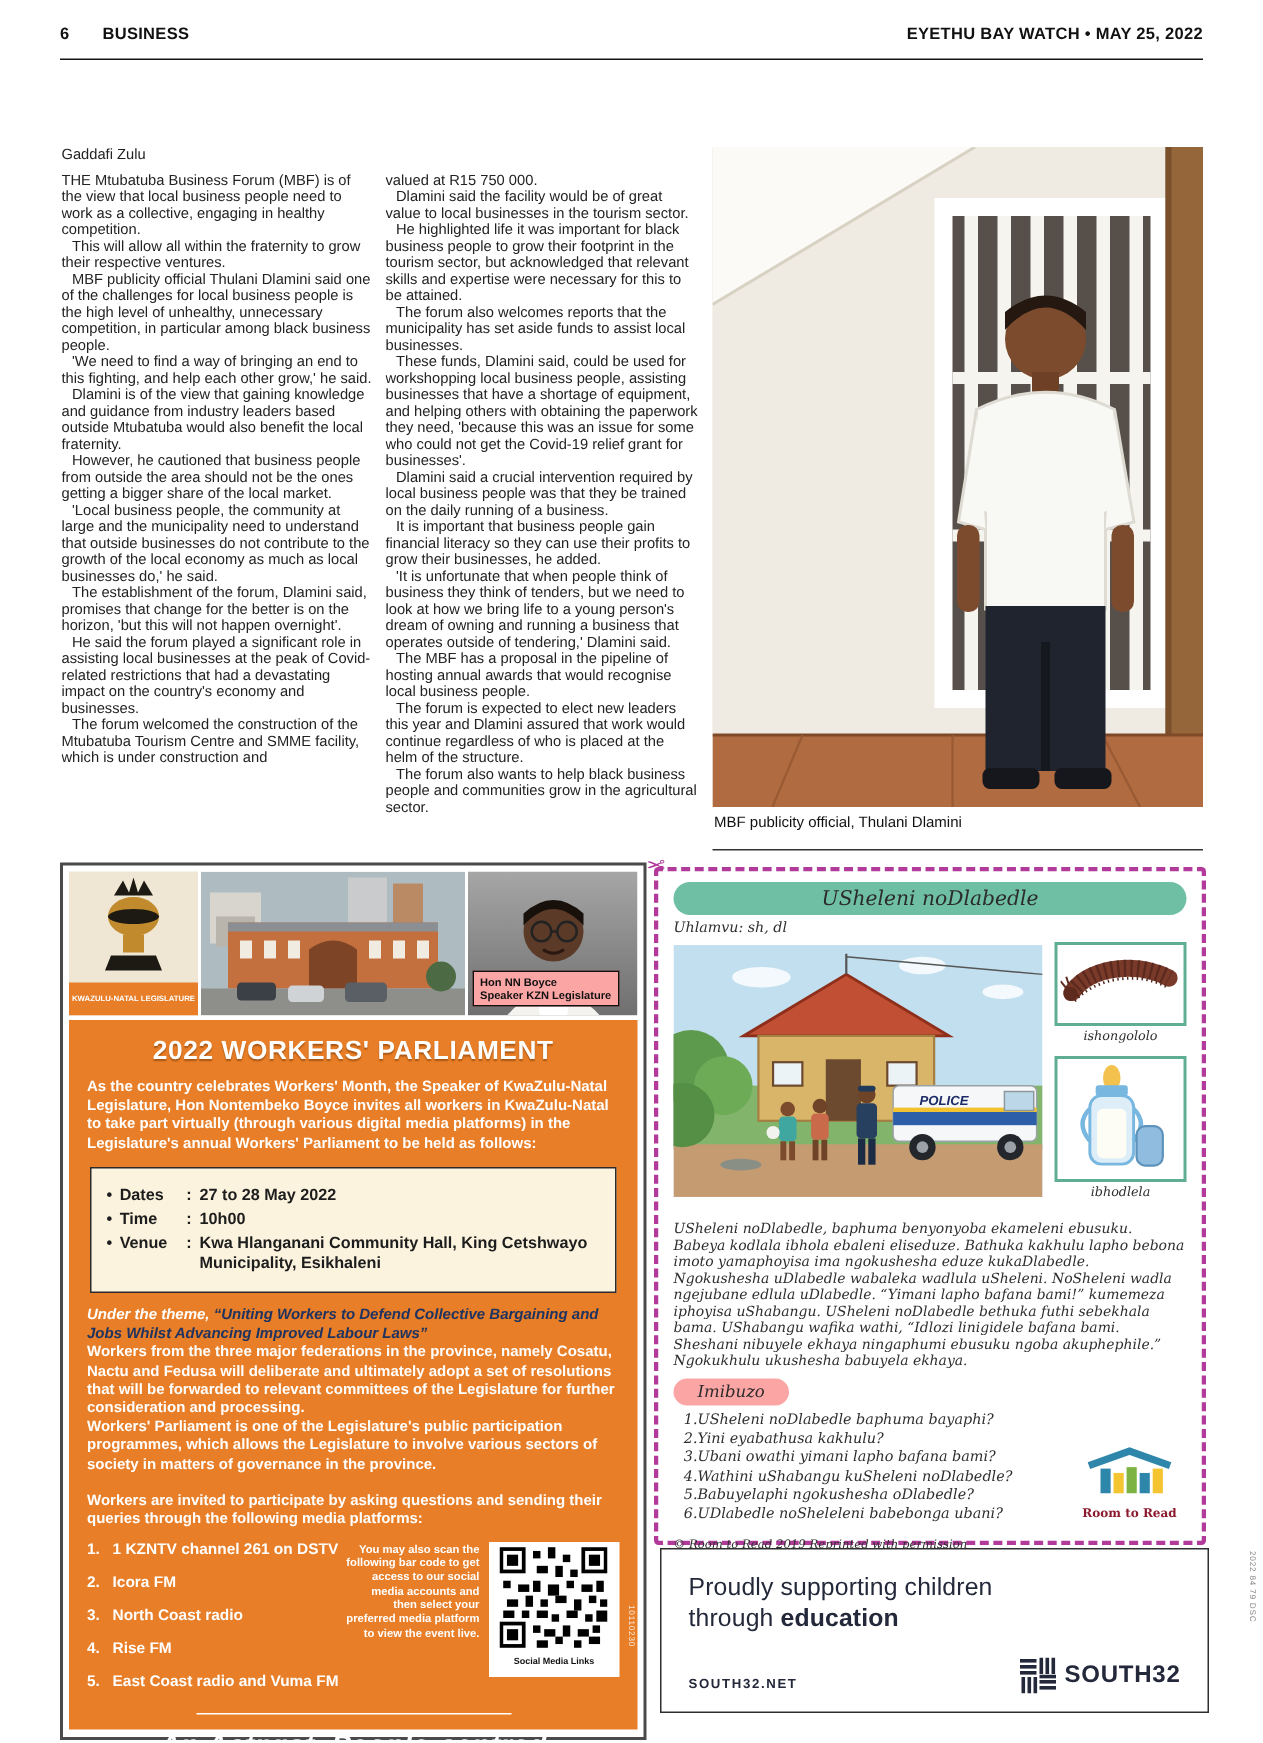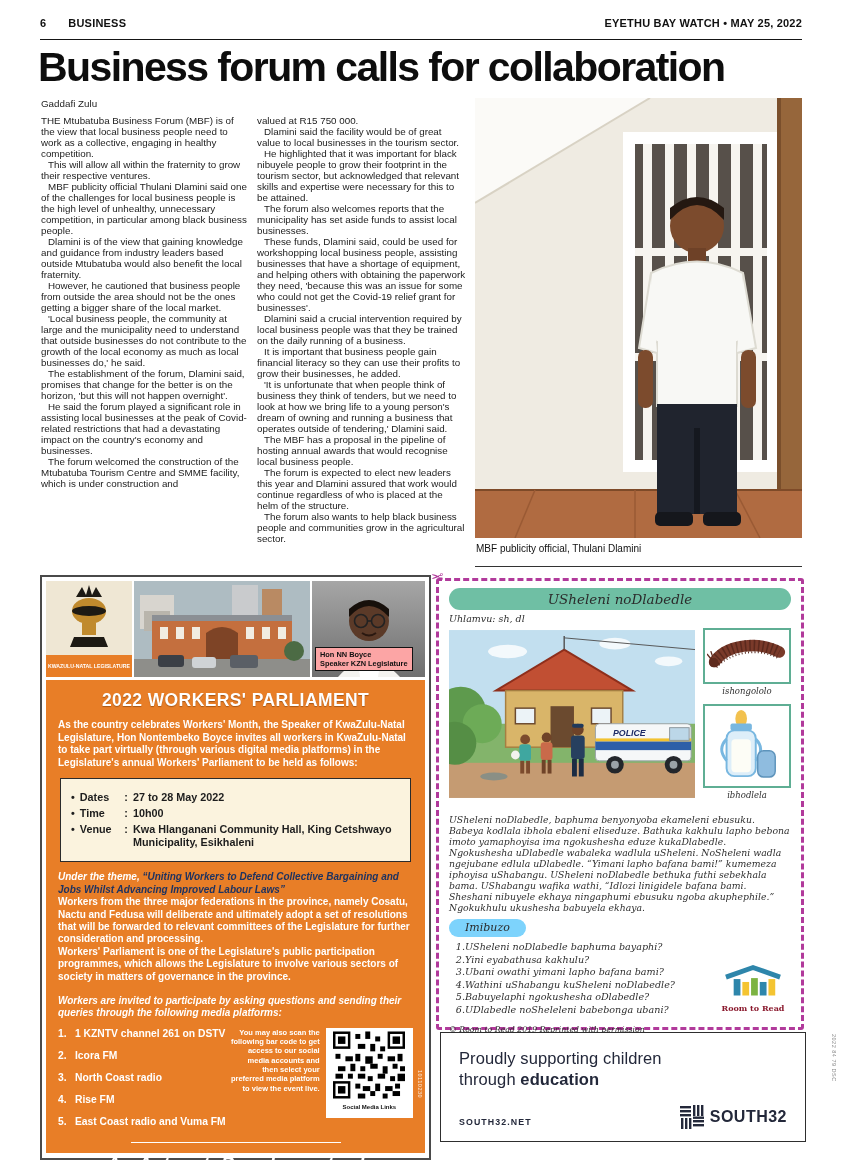--- a/index.html
+++ b/index.html
@@ -43,21 +43,21 @@
        padding:9px 10px;color:#1d1d1d;}
   .wad-row{display:flex;font-size:10.8px;font-weight:bold;line-height:13px;margin:3px 0;}
   .wad-row .b::before{content:"•";margin-right:5px;}
   .wad-row .lab{width:48px;}
   .wad-row .colon{width:14px;text-align:center;}
   .wad-row .colon::before{content:":";}
   .wad-row .val{flex:1;}
   .wad-theme{font-size:10px;line-height:12.4px;font-weight:bold;font-style:italic;}
   .wad-theme .navy{color:#1f3360;}
   .wad-para{font-size:10px;line-height:12.4px;font-weight:bold;margin-top:0;}
-  .wad-invite{font-size:10px;line-height:12.4px;font-weight:bold;margin-top:12px;font-style:italic;}
+  .wad-invite{font-size:10px;line-height:12.4px;font-weight:bold;margin-top:12px;}
   .wad-media{display:flex;margin-top:8px;}
   ol.plat{list-style:none;margin:0;padding:0;width:178px;counter-reset:p;}
   ol.plat li{counter-increment:p;font-size:10.3px;font-weight:bold;margin-bottom:11px;
        display:flex;}
   ol.plat li::before{content:counter(p) ".";width:17px;flex:0 0 17px;}
   .qr-note{width:92px;font-size:7.5px;line-height:9.3px;font-weight:bold;text-align:right;
        padding-right:6px;}
   .qr-box{width:86px;height:86px;background:#fff;padding:3px 2px 1px 2px;text-align:center;}
   .qr-label{font-size:6px;color:#111;font-weight:bold;margin-top:1px;}
   .wad-divider{width:210px;margin:4px auto 0 auto;border-top:1.2px solid #fff;}
@@ -73,21 +73,21 @@
        transform:scaleX(-1);font-style:normal;}
   .rtr-title{background:#6fbfa4;border-radius:11px;height:22px;line-height:22px;text-align:center;
        font-size:13.5px;color:#2b2b2b;}
   .rtr-sub{font-size:9.5px;margin-top:3px;}
   .rtr-row{display:flex;margin-top:4px;gap:8px;}
   .rtr-scene{width:252px;height:172px;}
   .rtr-side{width:88px;text-align:center;}
   .rtr-imgbox{border:2px solid #5fae94;background:#fff;padding:2px;}
   .rtr-imglabel{font-size:8.5px;margin:2px 0 8px 0;}
   .rtr-story{font-size:9.3px;line-height:11px;margin-top:6px;}
-  .rtr-pill{display:inline-block;background:#7dd3fc;border-radius:9px;padding:2px 16px 3px 16px;
+  .rtr-pill{display:inline-block;background:#fca5a5;border-radius:9px;padding:2px 16px 3px 16px;
        font-size:11px;color:#2b2b2b;margin-top:6px;}
   ol.quest{list-style:none;margin:4px 0 0 0;padding:0;counter-reset:q;text-align:right;}
   ol.quest li{counter-increment:q;font-size:9.6px;line-height:12.6px;display:flex;}
   ol.quest li::before{content:counter(q) ".";width:16px;flex:0 0 16px;}
   .rtr-credit{font-size:7.8px;margin-top:8px;}
   .rtr-logo{position:absolute;right:16px;bottom:14px;width:64px;text-align:center;}
   .rtr-logo-text{font-family:"DejaVu Serif",serif;font-style:normal;font-weight:bold;
        font-size:8px;color:#8b1a2e;margin-top:1px;}
   
   .s32{position:absolute;left:440px;top:1032px;width:366px;height:110px;box-sizing:border-box;
@@ -107,38 +107,38 @@
 
   <div class="hdr">
     <div class="hdr-left">
       <span>6</span>
       <span>BUSINESS</span>
     </div>
     <span>EYETHU BAY WATCH • MAY 25, 2022</span>
   </div>
   <div class="hdr-rule"></div>
 
-  <div class="headline">Business forum calls for collaboration</div>
   <div class="byline">Gaddafi Zulu</div>
 
   <div class="col" id="col1">
     <p>THE Mtubatuba Business Forum (MBF) is of the view that local business people need to work as a collective, engaging in healthy competition.</p>
     <p class="ind">This will allow all within the fraternity to grow their respective ventures.</p>
     <p class="ind">MBF publicity official Thulani Dlamini said one of the challenges for local business people is the high level of unhealthy, unnecessary competition, in particular among black business people.</p>
+    <p class="ind">'We need to find a way of bringing an end to this fighting, and help each other grow,' he said.</p>
     <p class="ind">Dlamini is of the view that gaining knowledge and guidance from industry leaders based outside Mtubatuba would also benefit the local fraternity.</p>
     <p class="ind">However, he cautioned that business people from outside the area should not be the ones getting a bigger share of the local market.</p>
     <p class="ind">'Local business people, the community at large and the municipality need to understand that outside businesses do not contribute to the growth of the local economy as much as local businesses do,' he said.</p>
     <p class="ind">The establishment of the forum, Dlamini said, promises that change for the better is on the horizon, 'but this will not happen overnight'.</p>
     <p class="ind">He said the forum played a significant role in assisting local businesses at the peak of Covid-related restrictions that had a devastating impact on the country's economy and businesses.</p>
     <p class="ind">The forum welcomed the construction of the Mtubatuba Tourism Centre and SMME facility, which is under construction and</p>
   </div>
   <div class="col" id="col2">
     <p>valued at R15 750 000.</p>
     <p class="ind">Dlamini said the facility would be of great value to local businesses in the tourism sector.</p>
-    <p class="ind">He highlighted that it was important for black nibuyele people to grow their footprint in the tourism sector, but acknowledged that relevant skills and expertise were necessary for this to be attained.</p>
+    <p class="ind">He highlighted life it was important for black business people to grow their footprint in the tourism sector, but acknowledged that relevant skills and expertise were necessary for this to be attained.</p>
     <p class="ind">The forum also welcomes reports that the municipality has set aside funds to assist local businesses.</p>
     <p class="ind">These funds, Dlamini said, could be used for workshopping local business people, assisting businesses that have a shortage of equipment, and helping others with obtaining the paperwork they need, 'because this was an issue for some who could not get the Covid-19 relief grant for businesses'.</p>
     <p class="ind">Dlamini said a crucial intervention required by local business people was that they be trained on the daily running of a business.</p>
     <p class="ind">It is important that business people gain financial literacy so they can use their profits to grow their businesses, he added.</p>
     <p class="ind">'It is unfortunate that when people think of business they think of tenders, but we need to look at how we bring life to a young person's dream of owning and running a business that operates outside of tendering,' Dlamini said.</p>
     <p class="ind">The MBF has a proposal in the pipeline of hosting annual awards that would recognise local business people.</p>
     <p class="ind">The forum is expected to elect new leaders this year and Dlamini assured that work would continue regardless of who is placed at the helm of the structure.</p>
     <p class="ind">The forum also wants to help black business people and communities grow in the agricultural sector.</p>
   </div>
 

